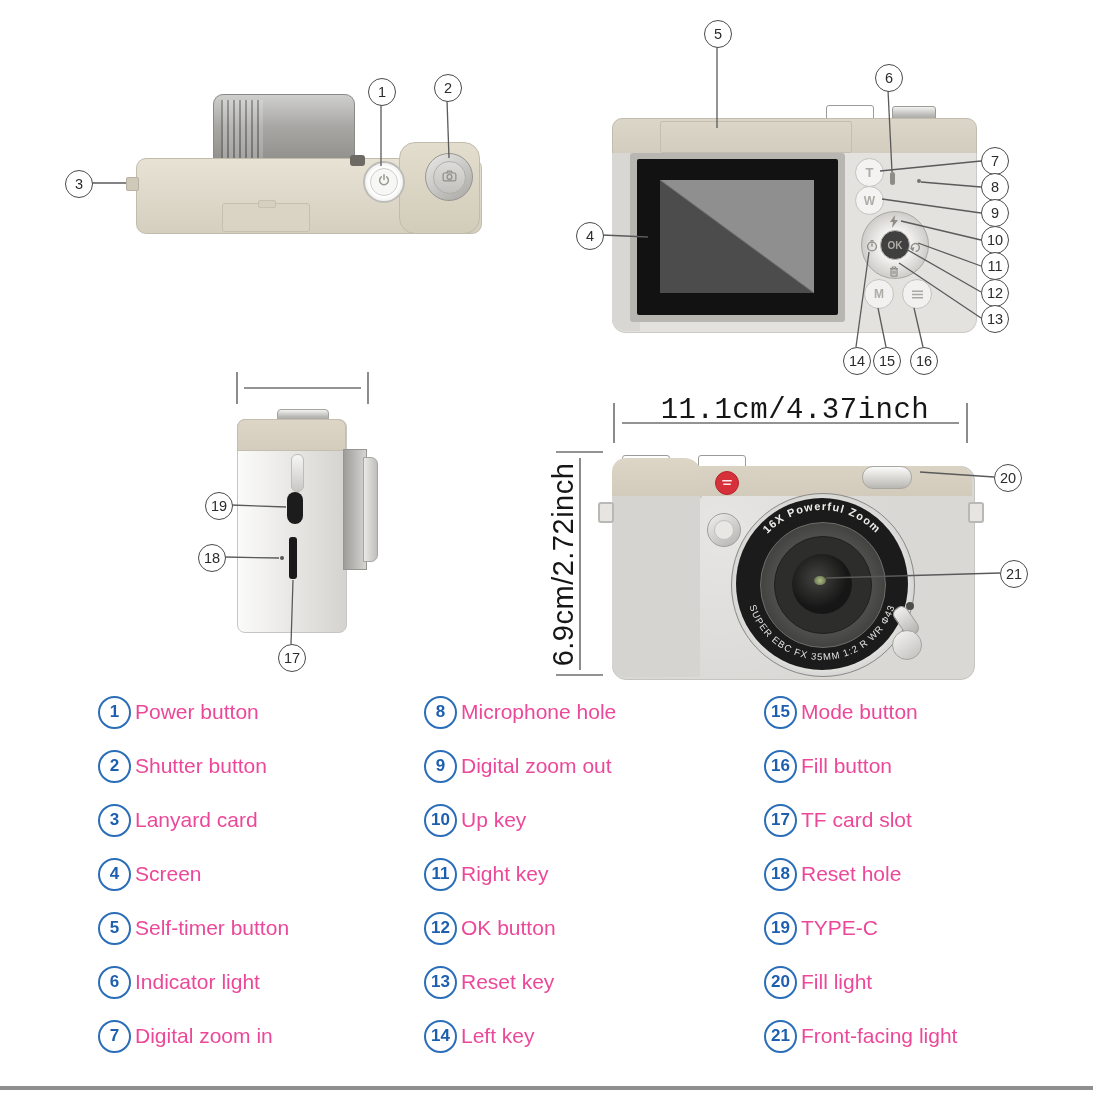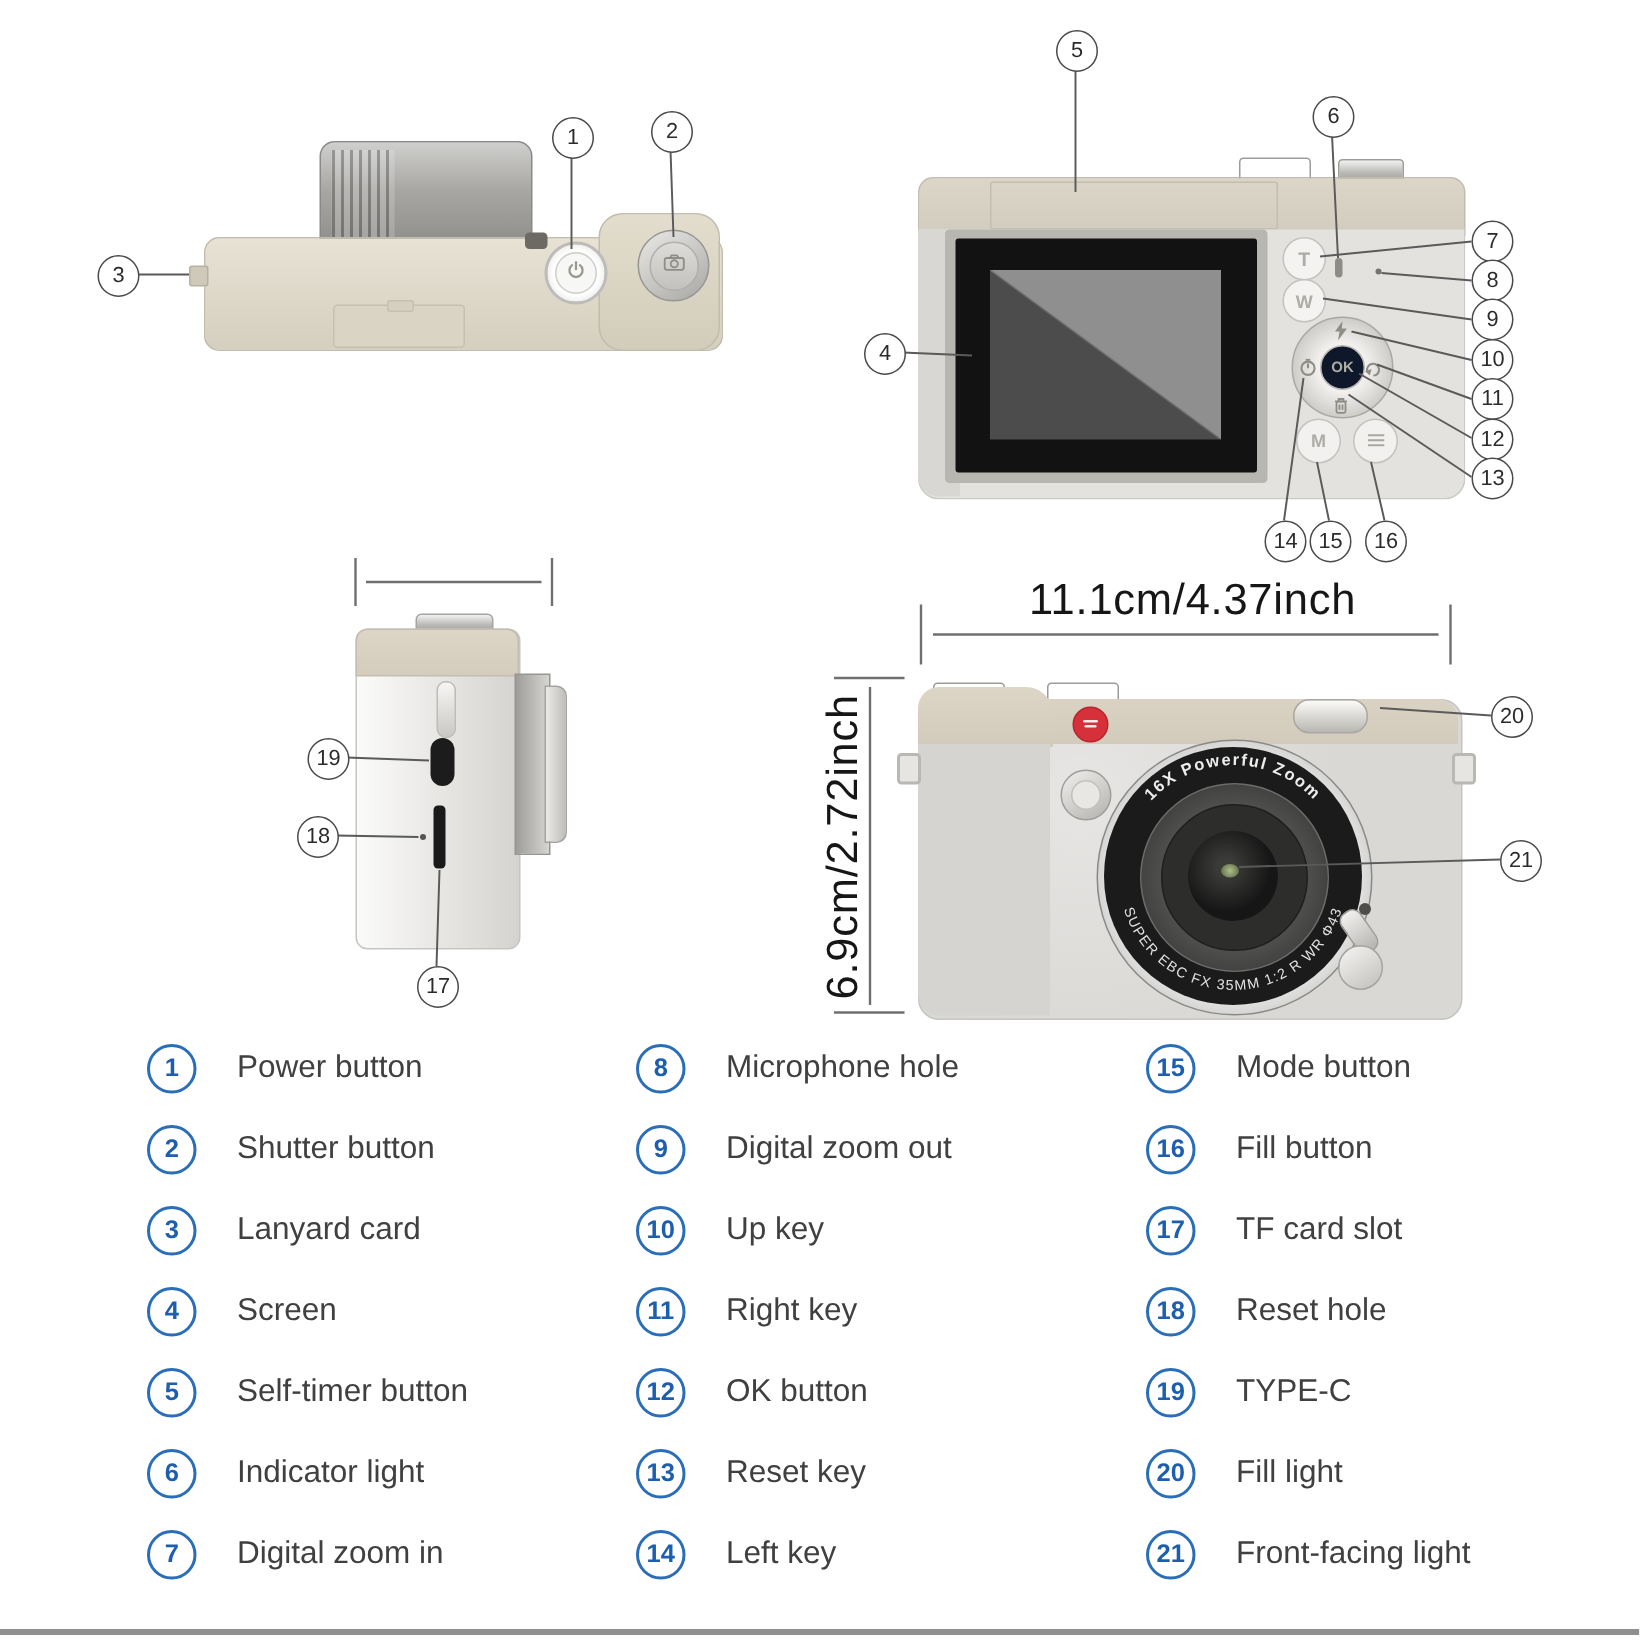--- a/index.html
+++ b/index.html
@@ -10,21 +10,21 @@
            background:#fff;display:flex;align-items:center;justify-content:center;
            font-size:14.5px;color:#2b2b2b;z-index:30;}
   .silver{background:linear-gradient(180deg,#f2f2f1,#b9b8b5 55%,#9c9b98);}
   .btn-round{border-radius:50%;display:flex;align-items:center;justify-content:center;}
   .engraved{color:#aeaca6;font-weight:bold;}
   .dim-text{position:absolute;color:#161616;font-size:28px;letter-spacing:.5px;text-align:center;}
   .legend-item{display:flex;align-items:center;height:54px;}
   .legend-num{width:29px;height:29px;border:2.5px solid #2a6db8;border-radius:50%;flex:0 0 29px;
               display:flex;align-items:center;justify-content:center;color:#1d5fae;
               font-weight:bold;font-size:17px;background:#fff;}
-  .legend-label{margin-left:27px;font-size:21px;color:#404040;text-align:center;}
+  .legend-label{margin-left:4px;font-size:21px;color:#ec4899;text-align:center;}
   .knurl{background:repeating-linear-gradient(90deg,#a9a8a5 0 2px,#eceber 2px 4px),
          linear-gradient(180deg,#e9e9e7,#b5b4b1);border:1px solid #9c9b98;border-radius:3px;}
   .texture{background:
      radial-gradient(circle at 30% 30%, rgba(255,255,255,.35), rgba(0,0,0,0) 60%),#d9d8d5;}
 </style>
 </head>
 <body>
 
 <div class="canvas">
 
@@ -112,21 +112,21 @@
       </svg>
     </span>
     <span class="abs" style="left:349px;top:263px;">
       <svg width="10" height="11" viewBox="0 0 10 11" fill="none" stroke="#8f8d86" stroke-width="1.2">
         <path d="M1 2.6 h8"></path>
           <path d="M3.4 2.4 V1 h3.2 v1.4"></path>
           <rect x="2" y="2.8" width="6" height="7.4" rx="1"></rect>
         <path d="M4 4.6 v3.6 M6 4.6 v3.6"></path>
       </svg>
     </span>
-    <div class="abs btn-round" style="left:340px;top:230px;width:28px;height:28px;background:#0f172a;border:1.5px solid #bcbab6;">
+    <div class="abs btn-round" style="left:340px;top:230px;width:28px;height:28px;background:#404040;border:1.5px solid #bcbab6;">
       <span class="engraved" style="font-size:10px;">OK</span>
     </div>
     <div class="abs btn-round" style="left:324px;top:279px;width:28px;height:28px;background:#f2f1ef;border:1.5px solid #c3c2bf;">
       <span class="engraved" style="font-size:12px;">M</span>
     </div>
     <div class="abs btn-round" style="left:362px;top:279px;width:28px;height:28px;background:#f2f1ef;border:1.5px solid #c3c2bf;">
       <span>
         <svg width="11" height="9" viewBox="0 0 11 9" stroke="#a9a7a1" stroke-width="1.4">
           <path d="M0 1.2 h11 M0 4.5 h11 M0 7.8 h11"></path>
         </svg>
@@ -192,21 +192,21 @@
       </text>
       <text fill="#e2e2e0" font-size="9.5" letter-spacing="1" font-family="Liberation Sans, sans-serif">
         <textPath href="#arcBot" startOffset="50%" text-anchor="middle">SUPER EBC FX 35MM 1:2 R WR Φ43</textPath>
       </text>
     </svg>
     <div class="abs" style="left:358px;top:225px;width:14px;height:30px;border-radius:7px;transform:rotate(-35deg);
                 background:linear-gradient(180deg,#f1f0ee,#b5b4b1);border:1px solid #9f9e9b;"></div>
     <div class="abs" style="left:366px;top:222px;width:8px;height:8px;border-radius:50%;background:#4e4d4b;"></div>
     <div class="abs btn-round" style="left:352px;top:250px;width:28px;height:28px;background:linear-gradient(145deg,#f6f5f3,#c0bfbc);border:1px solid #a5a4a1;"></div>
   </div>
-  <div class="dim-text" style="left:645px;top:384px;width:300px;font-size:29px;">11.1cm/4.37inch</div>
+  <div class="dim-text" style="left:645px;top:394px;width:300px;font-size:29px;font-family:Liberation Mono, monospace;">11.1cm/4.37inch</div>
   <div class="dim-text" style="left:458px;top:548px;width:210px;font-size:29px;transform:rotate(-90deg);">6.9cm/2.72inch</div>
 
   <svg class="abs" width="1093" height="1093" style="left:0;top:0;z-index:20;pointer-events:none;">
     <g stroke="#5a5a5a" stroke-width="1.3" fill="none">
       <line x1="381" y1="104" x2="381" y2="166"></line>
       <line x1="447" y1="100" x2="449" y2="158"></line>
       <line x1="91" y1="183" x2="126" y2="183"></line>
       <line x1="602" y1="235" x2="648" y2="237"></line>
       <line x1="717" y1="46" x2="717" y2="128"></line>
       <line x1="888" y1="90" x2="892" y2="172"></line>

